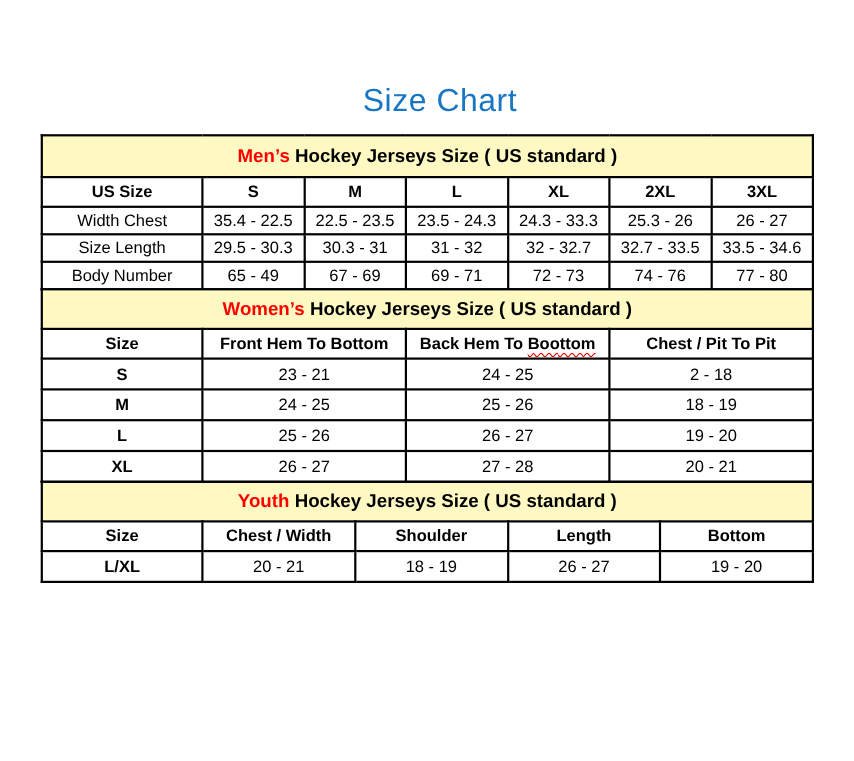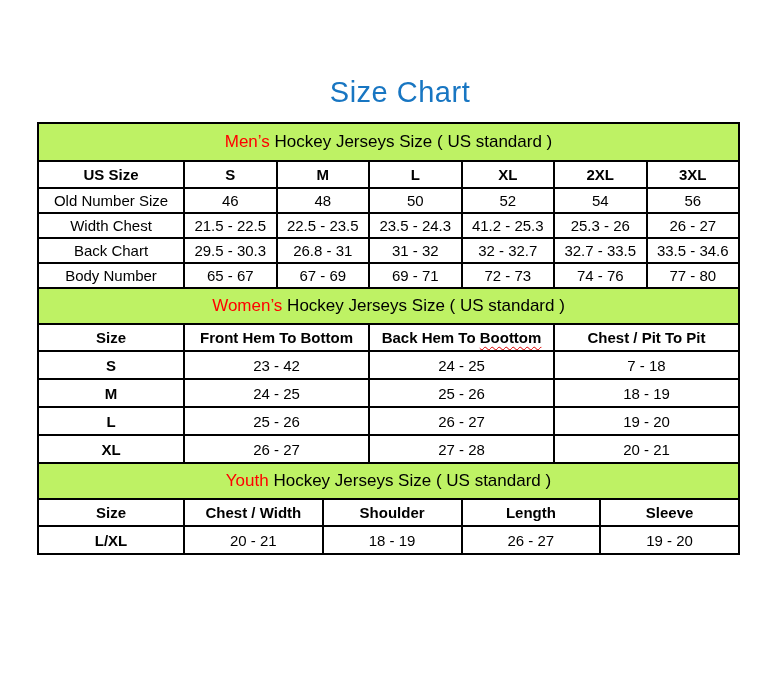--- a/index.html
+++ b/index.html
@@ -40,23 +40,23 @@
   .tbl td, .tbl th {
     border: 2px solid #000000;
     text-align: center;
     vertical-align: middle;
     padding: 0 2px;
     font-size: 15px;
     overflow: hidden;
     white-space: nowrap;
   }
   .band td {
-    background: #bef264;
+    background: #fef9c3;
     font-size: 17px;
-    font-weight: normal;
+    font-weight: bold;
     height: 34px;
   }
   .mens .band td { height: 36px; }
   .accent { color: #FF0000; }
   .hdr th { font-weight: bold; height: 25px; }
   .mens .data td { height: 23px; }
   .womens .data td, .youth .data td { height: 26px; }
   .lbl { font-weight: normal; }
   .lbl-bold { font-weight: bold; }
   .sq {
@@ -89,49 +89,40 @@
     <tr class="hdr">
       <th>US Size</th>
       <th>S</th>
       <th>M</th>
       <th>L</th>
       <th>XL</th>
       <th>2XL</th>
       <th>3XL</th>
     </tr>
     <tr class="data">
-      <td class="lbl">Old Number Size</td>
-      <td>46</td>
-      <td>48</td>
-      <td>50</td>
-      <td>52</td>
-      <td>54</td>
-      <td>56</td>
-    </tr>
-    <tr class="data">
       <td class="lbl">Width Chest</td>
-      <td>21.5 - 22.5</td>
+      <td>35.4 - 22.5</td>
       <td>22.5 - 23.5</td>
       <td>23.5 - 24.3</td>
-      <td>41.2 - 25.3</td>
+      <td>24.3 - 33.3</td>
       <td>25.3 - 26</td>
       <td>26 - 27</td>
     </tr>
     <tr class="data">
-      <td class="lbl">Back Chart</td>
+      <td class="lbl">Size Length</td>
       <td>29.5 - 30.3</td>
-      <td>26.8 - 31</td>
+      <td>30.3 - 31</td>
       <td>31 - 32</td>
       <td>32 - 32.7</td>
       <td>32.7 - 33.5</td>
       <td>33.5 - 34.6</td>
     </tr>
     <tr class="data">
       <td class="lbl">Body Number</td>
-      <td>65 - 67</td>
+      <td>65 - 49</td>
       <td>67 - 69</td>
       <td>69 - 71</td>
       <td>72 - 73</td>
       <td>74 - 76</td>
       <td>77 - 80</td>
     </tr>
   </tbody>
     </table>
 
   <table class="tbl womens">
@@ -146,23 +137,23 @@
       <td colspan="4"><span class="accent">Women’s</span><span> Hockey Jerseys Size ( US standard )</span></td>
     </tr>
     <tr class="hdr">
       <th>Size</th>
       <th>Front Hem To Bottom</th>
       <th><span>Back Hem To </span><span class="sq">Boottom</span></th>
       <th>Chest / Pit To Pit</th>
     </tr>
     <tr class="data">
       <td class="lbl-bold">S</td>
-      <td>23 - 42</td>
+      <td>23 - 21</td>
       <td>24 - 25</td>
-      <td>7 - 18</td>
+      <td>2 - 18</td>
     </tr>
     <tr class="data">
       <td class="lbl-bold">M</td>
       <td>24 - 25</td>
       <td>25 - 26</td>
       <td>18 - 19</td>
     </tr>
     <tr class="data">
       <td class="lbl-bold">L</td>
       <td>25 - 26</td>
@@ -188,21 +179,21 @@
     </colgroup>
     <tbody>
         <tr class="band">
       <td colspan="5"><span class="accent">Youth</span><span> Hockey Jerseys Size ( US standard )</span></td>
     </tr>
     <tr class="hdr">
       <th>Size</th>
       <th>Chest / Width</th>
       <th>Shoulder</th>
       <th>Length</th>
-      <th>Sleeve</th>
+      <th>Bottom</th>
     </tr>
     <tr class="data">
       <td class="lbl-bold">L/XL</td>
       <td>20 - 21</td>
       <td>18 - 19</td>
       <td>26 - 27</td>
       <td>19 - 20</td>
     </tr>
   </tbody>
     </table>

